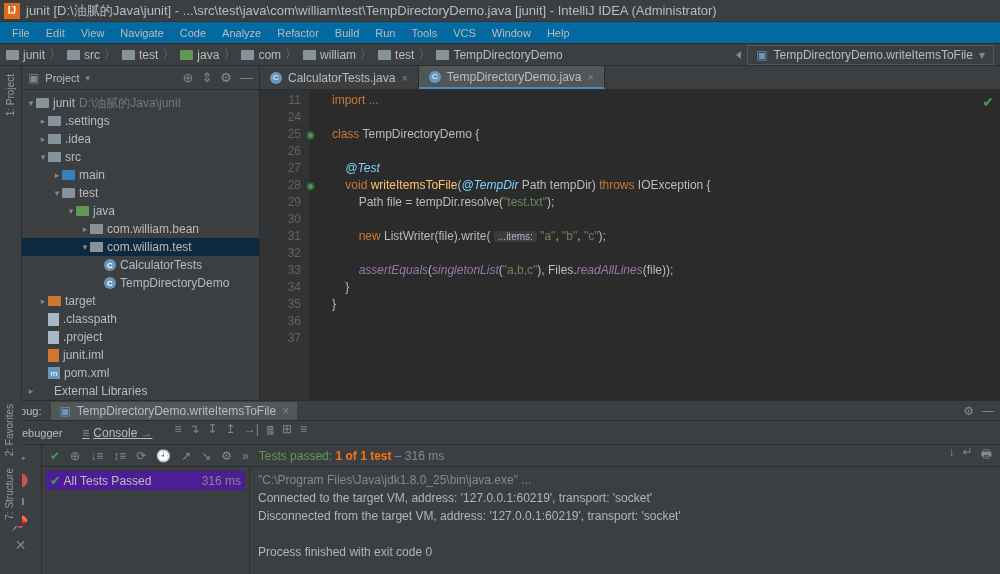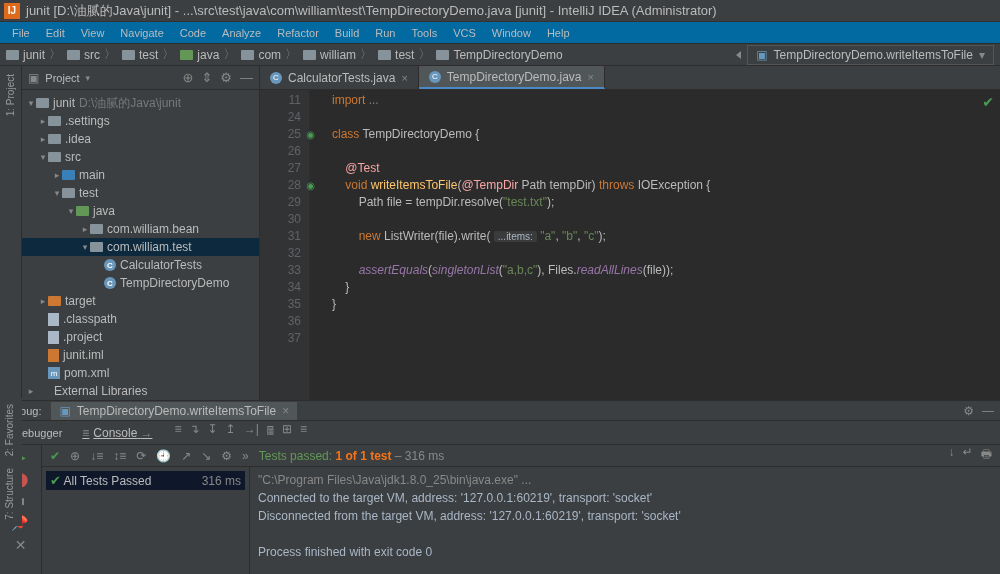--- a/index.html
+++ b/index.html
@@ -62,21 +62,21 @@
 .tab .close { color: #888; font-size: 11px; }
 .editor { flex: 1; display: flex; font-family: 'Consolas', monospace; font-size: 12px; line-height: 17px; position: relative; }
 .gutter { width: 50px; text-align: right; padding-right: 8px; color: #606366; background: #313335; border-right: 1px solid #2d2d2d; padding-top: 2px; }
 .gutter div { height: 17px; }
 .gutter .mark { position: relative; }
 .gutter .mark::after { content: "◉"; position: absolute; right: -14px; color: #499c54; font-size: 10px; }
 .code { padding: 2px 0 12px 22px; flex: 1; }
 .code div { height: 17px; white-space: pre; }
 .kw { color: #cc7832; }
 .str { color: #6a8759; }
-.ann { color: #fca5a5; }
+.ann { color: #7dd3fc; font-style: italic; }
 .fn { color: #ffc66d; }
 .it { font-style: italic; color: #9876aa; }
 .cm { color: #808080; }
 .param { color: #a9b7c6; background: #3b3b3b; padding: 0 4px; border-radius: 2px; font-size: 10px; }
 .checkmark { position: absolute; right: 6px; top: 4px; color: #499c54; font-size: 14px; }
 
 .debug-panel { border-top: 1px solid #2d2d2d; background: #3c3f41; height: 176px; display: flex; flex-direction: column; }
 .debug-header { height: 20px; display: flex; align-items: center; padding: 0 6px; border-bottom: 1px solid #2d2d2d; }
 .debug-header .lbl { font-size: 11px; color: #bbb; margin-right: 10px; }
 .debug-tab { background: #515658; padding: 2px 8px; font-size: 11px; display: flex; align-items: center; gap: 6px; }
@@ -91,21 +91,21 @@
 .play-green { color: #499c54; }
 .wheel { color: #888; }
 .debug-content { flex: 1; display: flex; flex-direction: column; }
 .result-bar { height: 22px; display: flex; align-items: center; padding: 0 8px; gap: 10px; border-bottom: 1px solid #2d2d2d; font-size: 11px; }
 .result-icons { display: flex; gap: 10px; color: #888; }
 .result-text { color: #bbb; }
 .result-text b { color: #f97316; }
 .result-body { flex: 1; display: flex; }
 .result-tree { width: 208px; border-right: 1px solid #2d2d2d; padding: 4px; }
 .pass-row { display: flex; align-items: center; gap: 6px; font-size: 11px; padding: 2px 4px; }
-.pass-row.top { background: #0f172a; justify-content: space-between; }
+.pass-row.top { background: #4c1d95; justify-content: space-between; }
 .pass-badge { color: #499c54; font-size: 13px; }
 .console-out { flex: 1; padding: 4px 8px; font-family: Consolas, monospace; font-size: 12px; line-height: 18px; color: #bbb; }
 .console-out .path { color: #888; }
 .console-out .msg { color: #a9b7c6; }
 </style>
 </head>
 <body>
 
 <div class="titlebar">
   <div class="icon">IJ</div>

